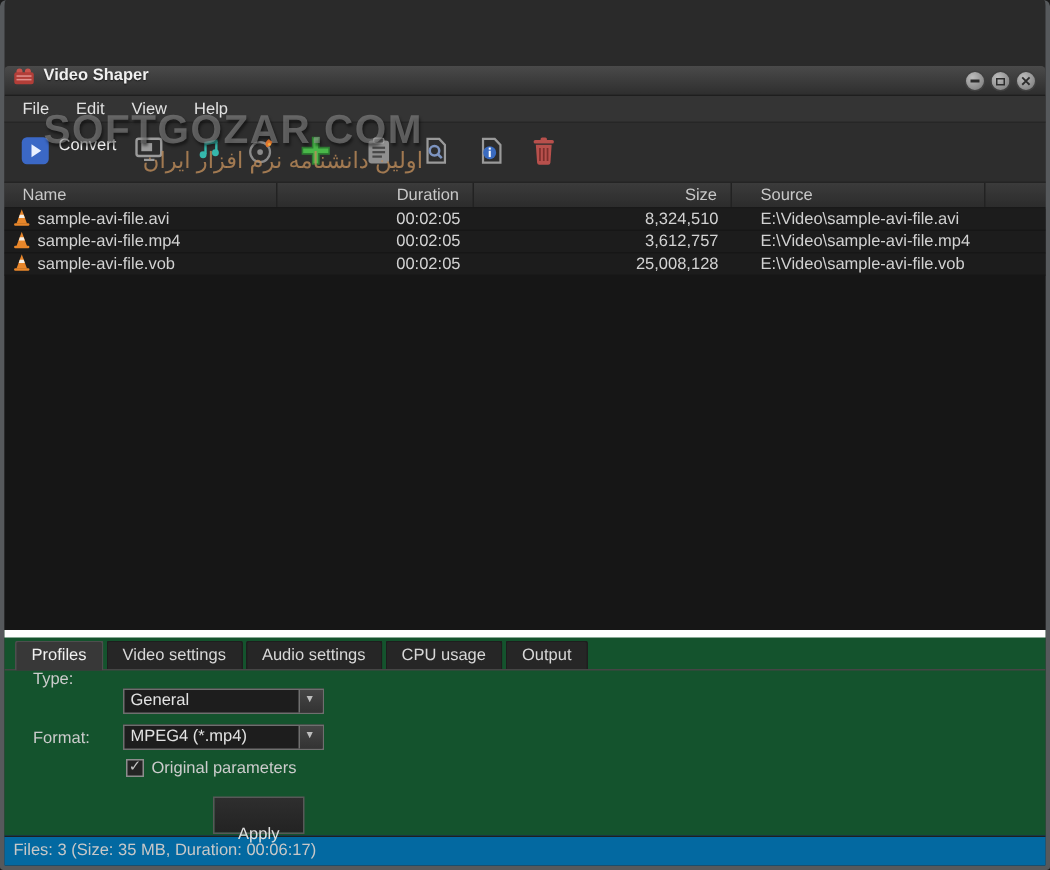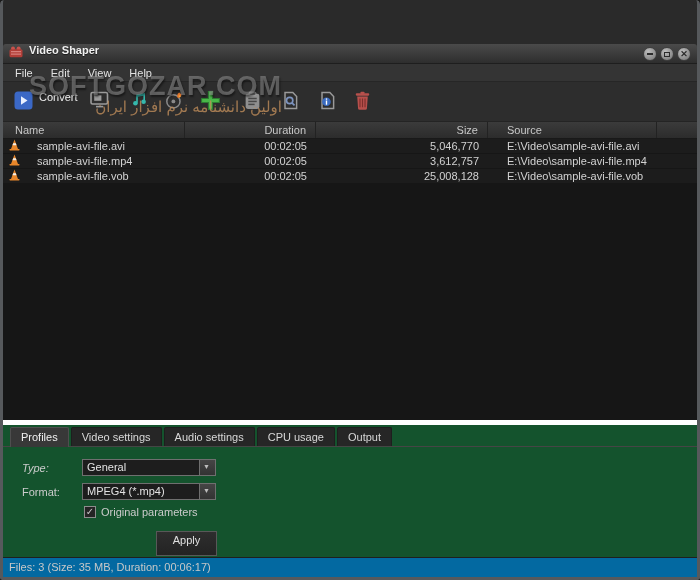--- a/index.html
+++ b/index.html
@@ -71,39 +71,39 @@
   .gh-size   { width:172px; justify-content:flex-end; padding-right:9px; }
   .gh-source { width:169px; padding-left:19px; }
   .gh-rest   { flex:1; border-right:none; }
 
   .grid-body { flex:1; background:#161616; overflow:hidden; }
   .grid-row {
     height:15px; display:flex; align-items:center;
     background:#1c1c1c; border-bottom:1px solid #161616;
     font-size:11px; color:#d2d2d2; cursor:default;
   }
-  .gr-name { width:182px; display:flex; align-items:center; gap:17px; padding-left:6px; overflow:hidden; }
+  .gr-name { width:182px; display:flex; align-items:center; gap:5px; padding-left:6px; overflow:hidden; }
   .gr-dur  { width:131px; text-align:right; padding-right:9px; }
   .gr-size { width:172px; text-align:right; padding-right:9px; }
   .gr-source { width:169px; padding-left:19px; white-space:nowrap; }
 
   
   .panel { flex:0 0 137px; background:#14532d; border-top:5px solid #ffffff; display:flex; flex-direction:column; }
   .tabbar { display:flex; padding:2px 0 0 7px; border-bottom:1px solid #454545; }
   .tab {
     font-size:11px; color:#d8d8d8;
     padding:3px 10px 3px 10px; margin-right:2px;
     background:#262626; border:1px solid #1e1e1e; border-bottom:none;
     border-radius:2px 2px 0 0; position:relative; cursor:default;
   }
   .tab.active { background:#383838; border-color:#4e4e4e; margin-bottom:-1px; padding-bottom:4px; z-index:2; color:#f0f0f0; }
 
   .form { position:relative; flex:1; }
   .form-label { position:absolute; font-size:11px; color:#cccccc; }
-  .lbl-type { left:19px; top:15px;font-style:italic; }
+  .lbl-type { left:19px; top:0; }
   .lbl-format { left:19px; top:39px; }
 
   .dropdown {
     position:absolute; left:79px; width:134px; height:17px;
     background:#1d1d1d; border:1px solid #6f6f6f;
     display:flex; align-items:stretch; cursor:default;
   }
   .dd-type { top:12px; }
   .dd-format { top:36px; }
   .dd-value { flex:1; font-size:11px; color:#e2e2e2; padding:1px 0 0 4px; white-space:nowrap; overflow:hidden; }
@@ -112,23 +112,23 @@
 
   .checkbox-row { position:absolute; left:81px; top:59px; display:flex; align-items:center; gap:5px; cursor:default; }
   .checkbox {
     width:12px; height:12px; background:#242424; border:1px solid #8d8d8d;
     display:flex; align-items:center; justify-content:center;
   }
   .checkbox::after { content:"✓"; font-size:10px; color:#c6c6c6; line-height:1; }
   .checkbox-label { font-size:11px; color:#cccccc; }
 
   .apply-btn {
-    position:absolute; left:153px; top:84px; width:61px; height:25px;
+    position:absolute; left:139px; top:84px; width:61px; height:25px;
     background:linear-gradient(#2e2e2e,#232323); border:1px solid #585858;
-    font-size:11px; color:#e0e0e0; text-align:center; padding-top:2px; cursor:default;
+    font-size:11px; color:#e0e0e0; text-align:center; padding-top:18px; cursor:default;
   }
 
   
   .statusbar {
     flex:0 0 20px; background:#0369a1; border-top:1px solid #1f1f1f;
     font-size:11px; color:#c8c8c8; padding:3px 0 0 6px;
   }
 </style>
 </head>
 <body>
@@ -282,21 +282,21 @@
         <span>
           <svg width="11" height="12" viewBox="0 0 11 12">
             <path d="M5.5 0.5 L9 10 H2 Z" fill="#e8862a"></path>
             <path d="M4.2 4.2 L6.8 4.2 L7.5 6.3 L3.5 6.3 Z" fill="#f5f0e8"></path>
             <rect x="0.4" y="9.9" width="10.2" height="1.6" rx="0.8" fill="#e8862a"></rect>
           </svg>
         </span>
         <span>sample-avi-file.avi</span>
       </div>
       <div class="gr-dur">00:02:05</div>
-      <div class="gr-size">5,046,770</div>
+      <div class="gr-size">8,324,510</div>
       <div class="gr-source">E:\Video\sample-avi-file.avi</div>
     </div>
 
     <div class="grid-row">
       <div class="gr-name">
         <span>
           <svg width="11" height="12" viewBox="0 0 11 12">
             <path d="M5.5 0.5 L9 10 H2 Z" fill="#e8862a"></path>
             <path d="M4.2 4.2 L6.8 4.2 L7.5 6.3 L3.5 6.3 Z" fill="#f5f0e8"></path>
             <rect x="0.4" y="9.9" width="10.2" height="1.6" rx="0.8" fill="#e8862a"></rect>

